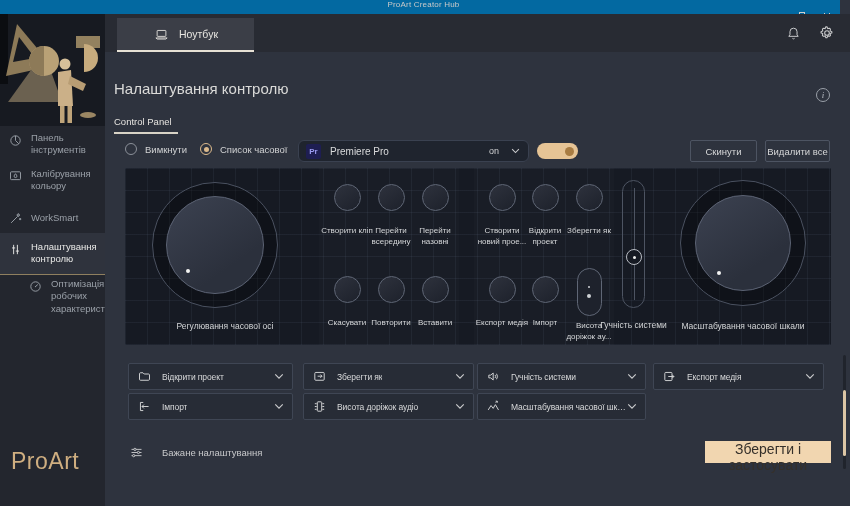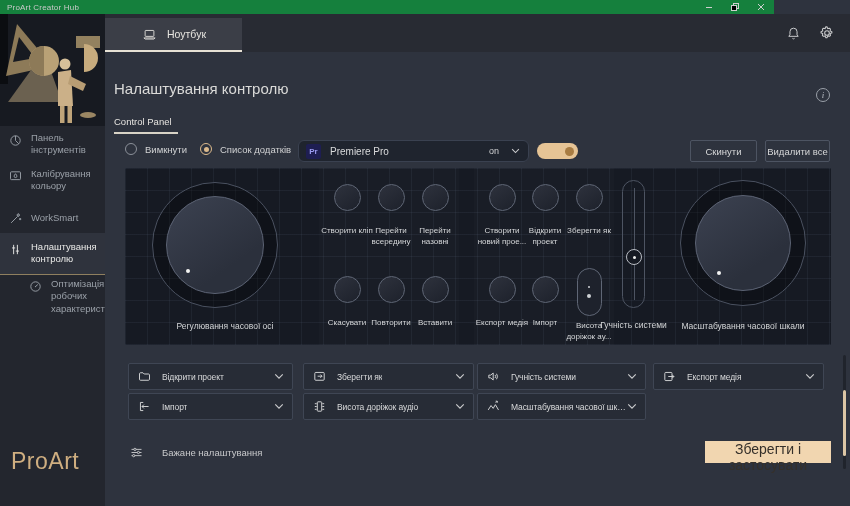--- a/index.html
+++ b/index.html
@@ -1,22 +1,22 @@
 <!DOCTYPE html>
 <html><head>
 <meta charset="utf-8">
 <style>
   * { margin:0; padding:0; box-sizing:border-box; }
   html,body { width:850px; height:506px; background:#000; }
   body { font-family:"Liberation Sans","DejaVu Sans",sans-serif; color:#d6d7d8; overflow:hidden; }
   #app { position:relative; width:850px; height:506px; background:#2e333e; overflow:hidden; }
 
   
-  .titlebar { position:absolute; left:0; top:0; width:774px; height:14px; background:#15803d;
-    display:flex; align-items:center; }
+  .titlebar { position:absolute; left:0; top:0; width:840px; height:14px; background:#0369a1;
+    display:flex; align-items:center;flex-direction:column; }
   .titlebar .wtitle { font-size:8px; color:#c9c9c9; margin-left:7px; letter-spacing:.2px; }
   .wbtns { margin-left:auto; display:flex; align-items:center; height:14px; }
   .wbtn { width:26px; height:14px; display:flex; align-items:center; justify-content:center; color:#cfcfcf; }
   .wbtn svg { display:block; }
 
   
   .sidebar { position:absolute; left:0; top:14px; width:105px; height:492px; background:#23262e; }
   .artwork { position:absolute; left:0; top:0; width:105px; height:112px; display:block; }
   .menu-item { position:absolute; left:0; width:105px; display:flex; padding:4px 6px 4px 8px; gap:7px;
     color:#9aa0a8; font-size:9.5px; line-height:1.3; align-items:flex-start; cursor:pointer; }
@@ -25,21 +25,21 @@
   .menu-item.active { background:#2f333d; color:#e9e9e7; border-bottom:1px solid #8f7f5f; }
   .menu-item.active .micn svg { stroke:#e9e9e7; }
   .mi-1 { top:114px; } .mi-2 { top:150px; } .mi-3 { top:192px; height:24px; align-items:center; }
   .mi-4 { top:219px; padding-top:8px; padding-bottom:8px; }
   .mi-5 { top:260px;padding-left:28px; }
   .proart-logo { position:absolute; left:11px; top:434px; font-size:23px; color:#cfae80; letter-spacing:.5px; }
 
   
   .main { position:absolute; left:105px; top:14px; width:745px; height:492px; background:#2e333e; }
   .topbar { position:absolute; left:0; top:0; width:745px; height:38px; background:#282b33; }
-  .devtab { position:absolute; left:0; top:4px; width:137px; height:34px; background:#3b3e47;
+  .devtab { position:absolute; left:12px; top:4px; width:137px; height:34px; background:#3b3e47;
     border-bottom:2px solid #e7e1d5; display:flex; align-items:center; justify-content:center; gap:9px;
     font-size:10.5px; color:#e8e6e1; cursor:pointer; }
   .devtab svg { display:block; stroke:#e8e6e1; }
   .topicons { position:absolute; right:14px; top:0; height:38px; display:flex; align-items:center; gap:16px; }
   .topicons .ticn { cursor:pointer; } .topicons svg { display:block; stroke:#c9cacc; }
 
   .page-title { position:absolute; left:9px; top:66px; font-size:15px; color:#dadad8; font-weight:400; }
   .info-badge { position:absolute; right:20px; top:74px; width:14px; height:14px; border:1px solid #9aa0a8;
     border-radius:50%; color:#b9bec5; font-size:9px; display:flex; align-items:center; justify-content:center;
     font-family:"Liberation Serif",serif; font-style:italic; cursor:pointer; }
@@ -247,21 +247,21 @@
     <div class="info-badge">i</div>
     <div class="subtab">Control Panel</div>
 
     <div class="radio-row">
       <div class="radio r-off">
         <span class="rdot"></span>
         <span>Вимкнути</span>
       </div>
       <div class="radio r-list sel">
         <span class="rdot"></span>
-        <span>Список додатків</span>
+        <span>Список часової</span>
       </div>
       <div class="app-select">
         <span class="pr-badge">Pr</span>
         <span class="app-name">Premiere Pro</span>
         <span class="app-state">on</span>
         <span class="chev">
           <svg width="9" height="6" viewBox="0 0 12 8" fill="none" stroke-width="1.4">
               <path d="M1.5 1.5L6 6l4.5-4.5"></path>
             </svg>
         </span>

